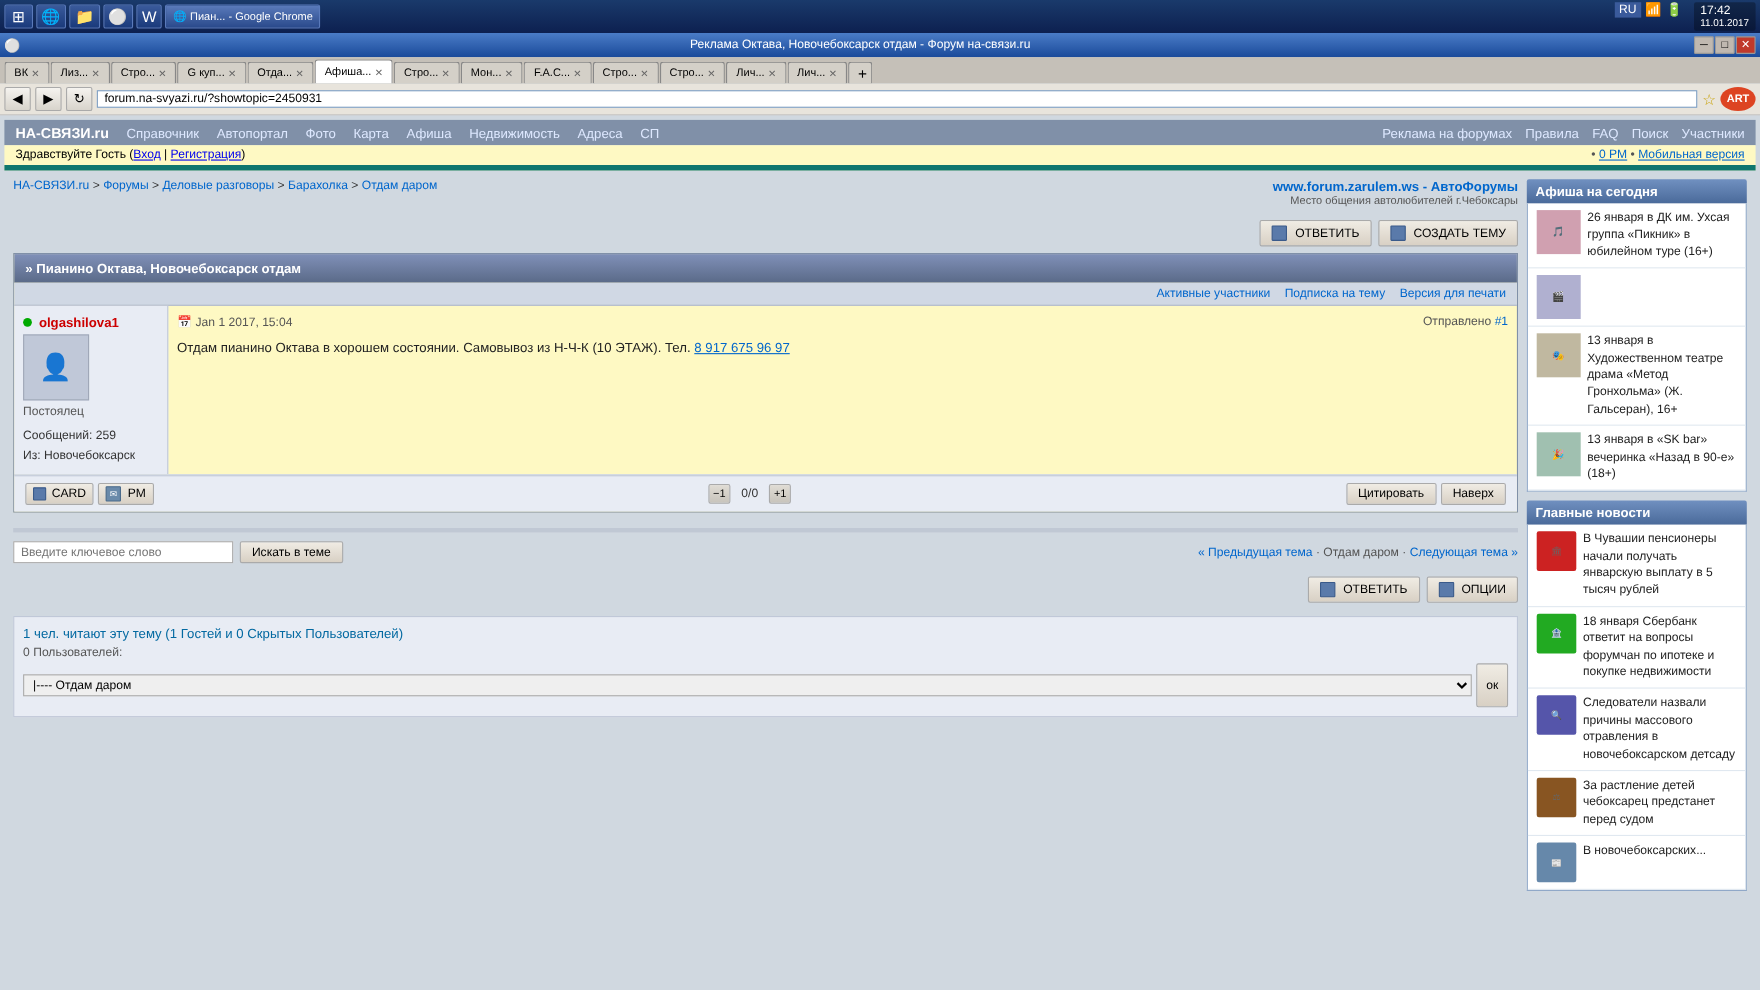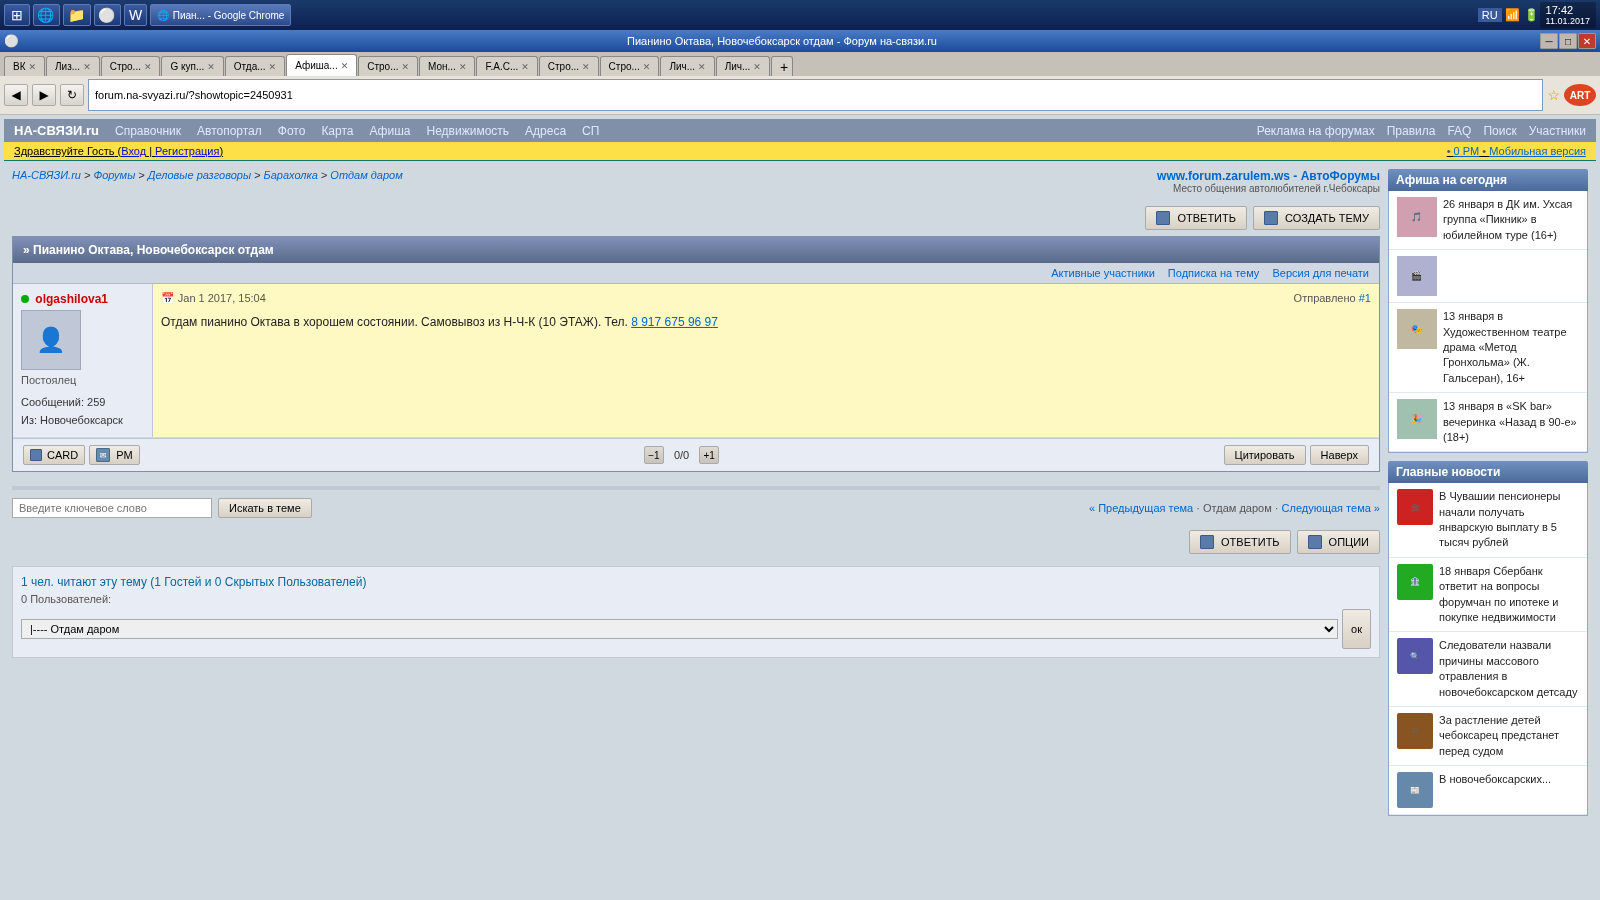--- a/index.html
+++ b/index.html
@@ -2,60 +2,60 @@
 <html><head>
   <meta charset="utf-8">
   <style>
     * { box-sizing: border-box; margin: 0; padding: 0; }
     body { font-family: Arial, Tahoma, sans-serif; font-size: 12px; background: #d0d8e0; }
 
     
     .taskbar { height: 30px; background: linear-gradient(to bottom, #1a3a6b, #0d2050); display: flex; align-items: center; justify-content: space-between; padding: 0 4px; }
     .taskbar-left { display: flex; gap: 3px; align-items: center; }
     .taskbar-btn { height: 22px; padding: 0 6px; font-size: 11px; background: linear-gradient(to bottom, #3a5a9b, #1a3a7b); color: white; border: 1px solid #5a7abb; border-radius: 2px; cursor: pointer; display: flex; align-items: center; gap: 3px; white-space: nowrap; }
-    .taskbar-right { display: flex; align-items: center; gap: 0; color: white; font-size: 11px; }
+    .taskbar-right { display: flex; align-items: flex-start; gap: 10px; color: white; font-size: 11px; }
     .sys-icons { display: flex; gap: 4px; }
     .clock { background: rgba(0,0,0,0.3); padding: 2px 6px; border-radius: 2px; font-size: 11px; }
     .browser-titlebar { background: linear-gradient(to bottom, #4a7cc7, #1a4a9a); height: 22px; display: flex; align-items: center; justify-content: space-between; padding: 0 4px; color: white; font-size: 11px; }
     .browser-title-text { flex: 1; text-align: center; }
     .win-controls { display: flex; gap: 1px; }
     .win-ctrl { width: 18px; height: 16px; font-size: 10px; display: flex; align-items: center; justify-content: center; cursor: pointer; border: 1px solid #999; background: #c0b8b0; color: black; border-radius: 1px; }
     .win-ctrl.close { background: #c0392b; color: white; }
 
     .tab-bar { display: flex; align-items: flex-end; padding: 2px 4px 0; gap: 1px; background: #c5c0b8; overflow: hidden; height: 24px; }
     .tab { height: 20px; padding: 0 8px; font-size: 10px; background: #d4d0c8; border: 1px solid #888; border-bottom: none; border-radius: 3px 3px 0 0; display: flex; align-items: center; gap: 3px; cursor: pointer; white-space: nowrap; max-width: 100px; overflow: hidden; }
     .tab.active { background: white; height: 22px; }
     .tab-close { font-size: 9px; color: #666; }
 
     .nav-bar { display: flex; align-items: center; gap: 4px; padding: 3px 4px; background: #e8e4dc; border-bottom: 1px solid #bbb; }
     .nav-btn { width: 24px; height: 22px; background: linear-gradient(to bottom, #f5f3ef, #d8d4cc); border: 1px solid #aaa; border-radius: 2px; display: flex; align-items: center; justify-content: center; cursor: pointer; font-size: 12px; }
     .nav-btn:disabled { opacity: 0.4; }
-    .address-bar { flex: 1; height: 32px; border: 1px solid #7a9cc0; padding: 0 6px; font-size: 11px; background: white; }
+    .address-bar { flex: 1; height: 16px; border: 1px solid #7a9cc0; padding: 0 6px; font-size: 11px; background: white; }
     .star-btn { font-size: 14px; color: #c8a000; cursor: pointer; }
 
     
     .page-wrapper { background: #d0d8e0; padding: 4px; min-height: 600px; }
 
     
     .site-nav { background: #8090a8; padding: 4px 10px; display: flex; align-items: center; gap: 16px; }
     .site-nav-logo { color: white; font-weight: bold; font-size: 13px; }
     .site-nav a { color: #dde8ff; font-size: 12px; text-decoration: none; }
     .site-nav-right { margin-left: auto; display: flex; gap: 12px; }
 
-    .site-subbar { background: #fde047; padding: 3px 10px; display: flex; align-items: center; justify-content: space-between; font-size: 11px; border-bottom: 1px solid #0f766e; text-decoration: underline; }
+    .site-subbar { background: #fef9c3; padding: 3px 10px; display: flex; align-items: center; justify-content: space-between; font-size: 11px; border-bottom: 5px solid #0f766e; }
     .site-subbar-right { color: #555; }
     .site-subbar-right a { color: #0066cc; }
 
     
     .content-area { display: flex; gap: 8px; padding: 8px; }
     .main-col { flex: 1; min-width: 0; }
     .sidebar-col { width: 200px; flex-shrink: 0; }
 
     
-    .breadcrumb { font-size: 11px; margin-bottom: 7px; color: #333; font-style: italic; }
+    .breadcrumb { font-size: 11px; margin-bottom: 7px; color: #333; }
     .breadcrumb a { color: #0066cc; text-decoration: none; }
 
     
     .action-buttons { display: flex; justify-content: flex-end; gap: 6px; margin-bottom: 6px; }
     .action-btn { padding: 4px 10px; font-size: 11px; background: linear-gradient(to bottom, #f0ece4, #d8d0c4); border: 1px solid #aaa; border-radius: 2px; cursor: pointer; display: flex; align-items: center; gap: 4px; }
 
     
     .forum-container { border: 1px solid #8090a8; background: #fef9c3; }
     .forum-header { background: linear-gradient(to bottom, #8090b8, #5a6a88); color: white; padding: 6px 10px; font-size: 12px; font-weight: bold; }
     .forum-toolbar { background: #d0d8e4; padding: 4px 10px; text-align: right; font-size: 11px; border-bottom: 1px solid #b0b8c8; }
@@ -154,21 +154,21 @@
     </div>
     <div class="clock">
       <div>17:42</div>
       <div style="font-size:9px;">11.01.2017</div>
     </div>
   </div>
 </div>
 
 <div class="browser-titlebar">
   <div style="width:20px; font-size:12px;">⚪</div>
-  <div class="browser-title-text">Пианино Октава, Новочебоксарск отдам - Форум на-связи.ru</div>
+  <div class="browser-title-text">Реклама Октава, Новочебоксарск отдам - Форум на-связи.ru</div>
   <div class="win-controls">
     <div class="win-ctrl">─</div>
     <div class="win-ctrl">□</div>
     <div class="win-ctrl close">✕</div>
   </div>
 </div>
 
 <div class="tab-bar">
   <div class="tab">
       <span>ВК</span>

